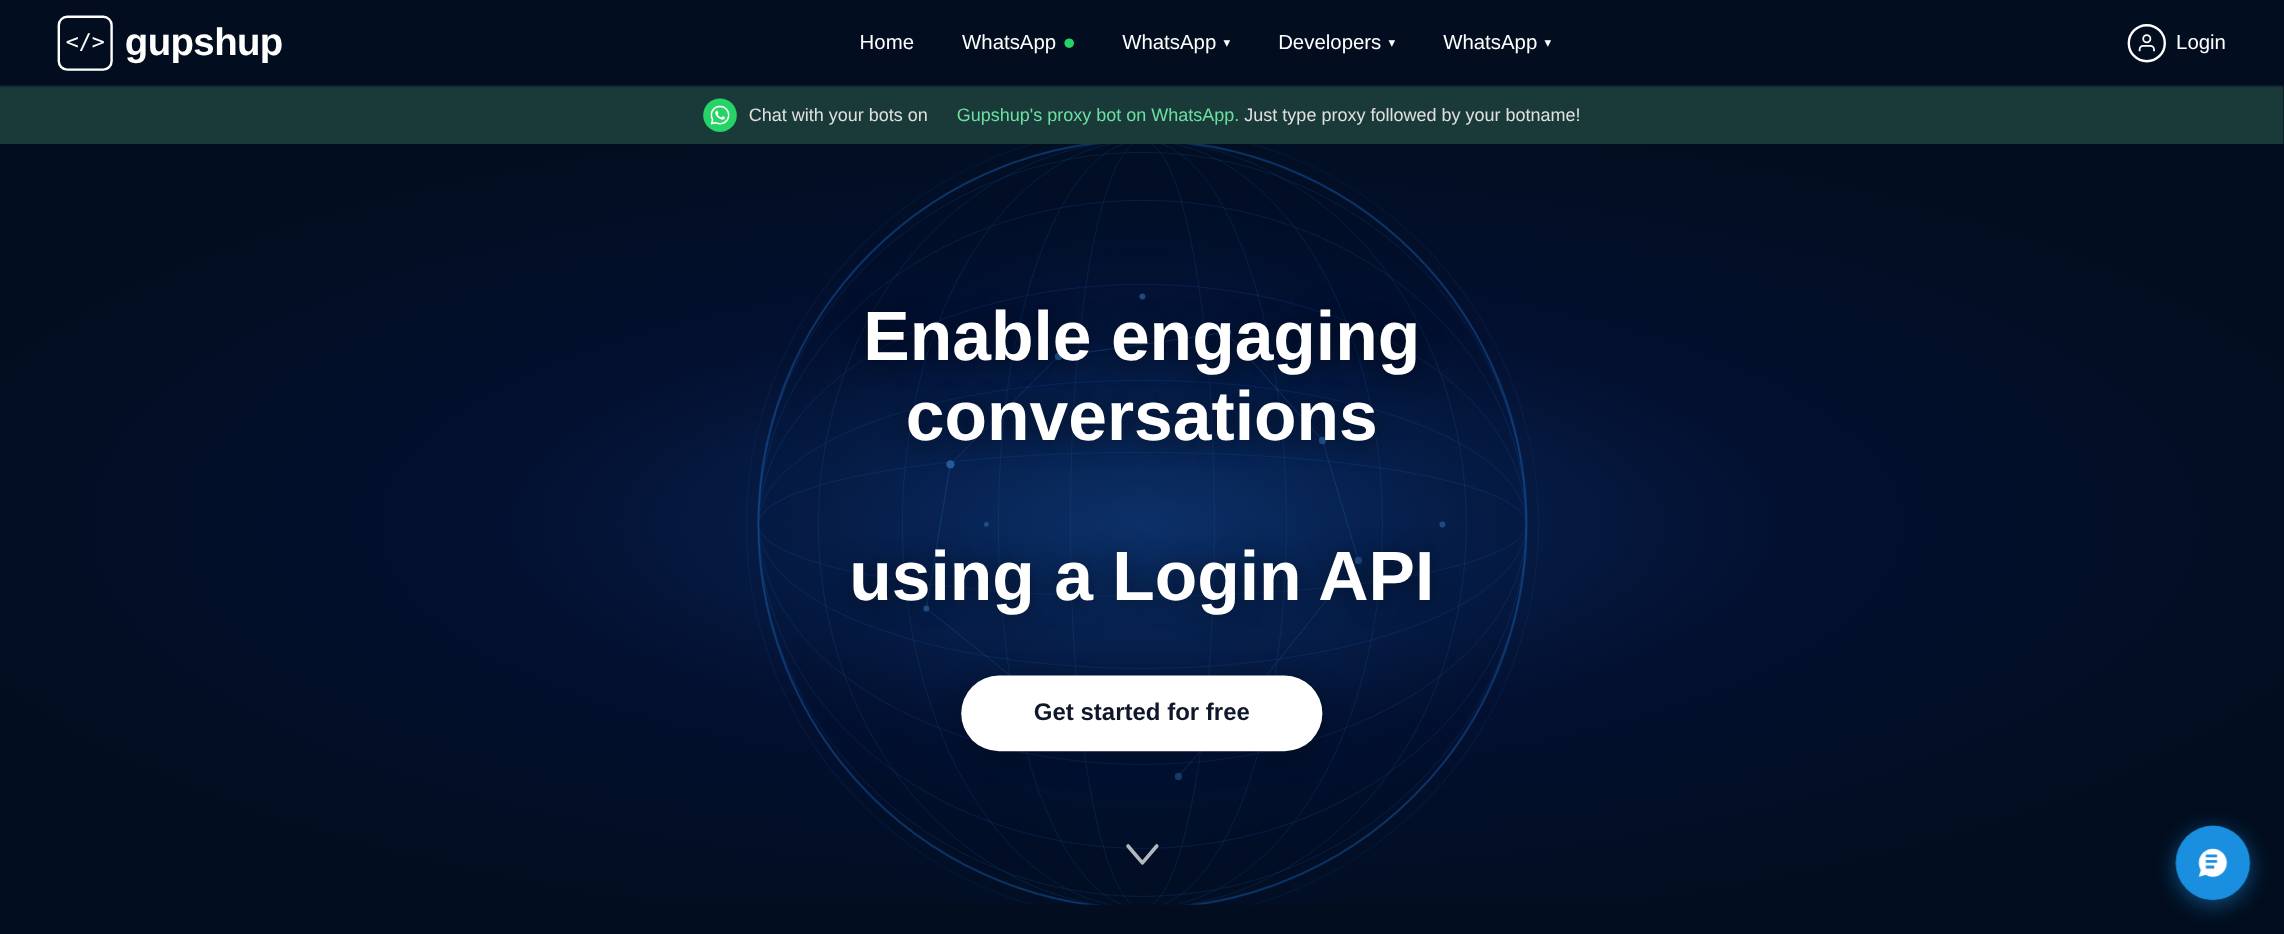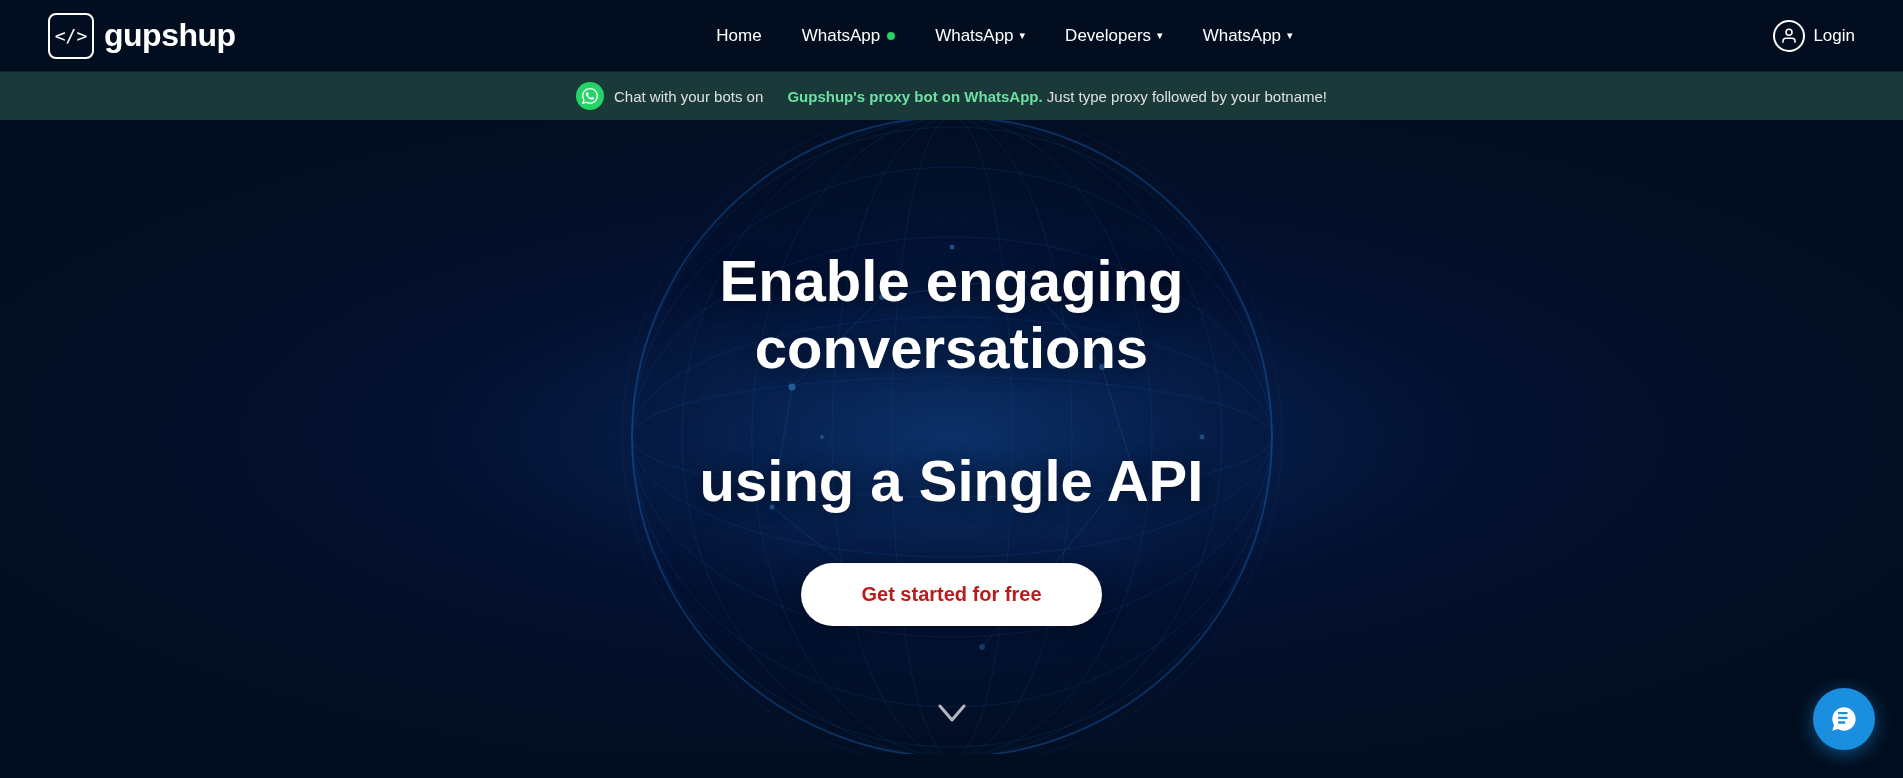--- a/index.html
+++ b/index.html
@@ -116,21 +116,21 @@
       border-radius: 50%;
       display: flex;
       align-items: center;
       justify-content: center;
       font-size: 16px;
       flex-shrink: 0;
     }
     .announcement-bar a {
       color: #6ce0a0;
       text-decoration: none;
-      font-weight: 700;
+      font-weight: 400;
       margin-left: 20px;
     }
 
     
     .hero {
       position: relative;
       width: 100%;
       height: 634px;
       background: radial-gradient(ellipse at center, #0a2a5e 0%, #031030 40%, #020e1f 80%);
       display: flex;
@@ -161,21 +161,21 @@
     .hero-title {
       color: #ffffff;
       font-size: 58px;
       font-weight: 800;
       line-height: 1.15;
       margin-bottom: 48px;
       text-shadow: 0 2px 20px rgba(0,0,0,0.5);
     }
     .cta-btn {
       background: #ffffff;
-      color: #b91c1c;
+      color: #0f172a;
       border: none;
       border-radius: 50px;
       padding: 20px 60px;
       font-size: 20px;
       font-weight: 600;
       cursor: pointer;
       box-shadow: 0 4px 24px rgba(0,0,0,0.3);
     }
 
     .scroll-down {
@@ -318,21 +318,21 @@
     <line x1="450" y1="480" x2="380" y2="560" stroke="#4da6ff" stroke-width="0.8" opacity="0.3"></line>
 
     <circle cx="350" cy="350" r="320" fill="none" stroke="#1a6abf" stroke-width="2" opacity="0.5"></circle>
     <circle cx="350" cy="350" r="330" fill="none" stroke="#1a4a8f" stroke-width="1" opacity="0.3"></circle>
   </svg>
 
   <div class="hero-content">
     <h1 class="hero-title">
       <span>Enable engaging conversations</span><br>
       <br>
-      <span>using a Single API</span>
+      <span>using a Login API</span>
     </h1>
     <button class="cta-btn">Get started for free</button>
   </div>
 
   <div class="scroll-down">
     <svg width="28" height="20" viewBox="0 0 28 20" fill="none">
       <polyline points="2,2 14,16 26,2" stroke="#fff" stroke-width="3" fill="none" stroke-linecap="round" stroke-linejoin="round"></polyline>
     </svg>
   </div>
 </section>

